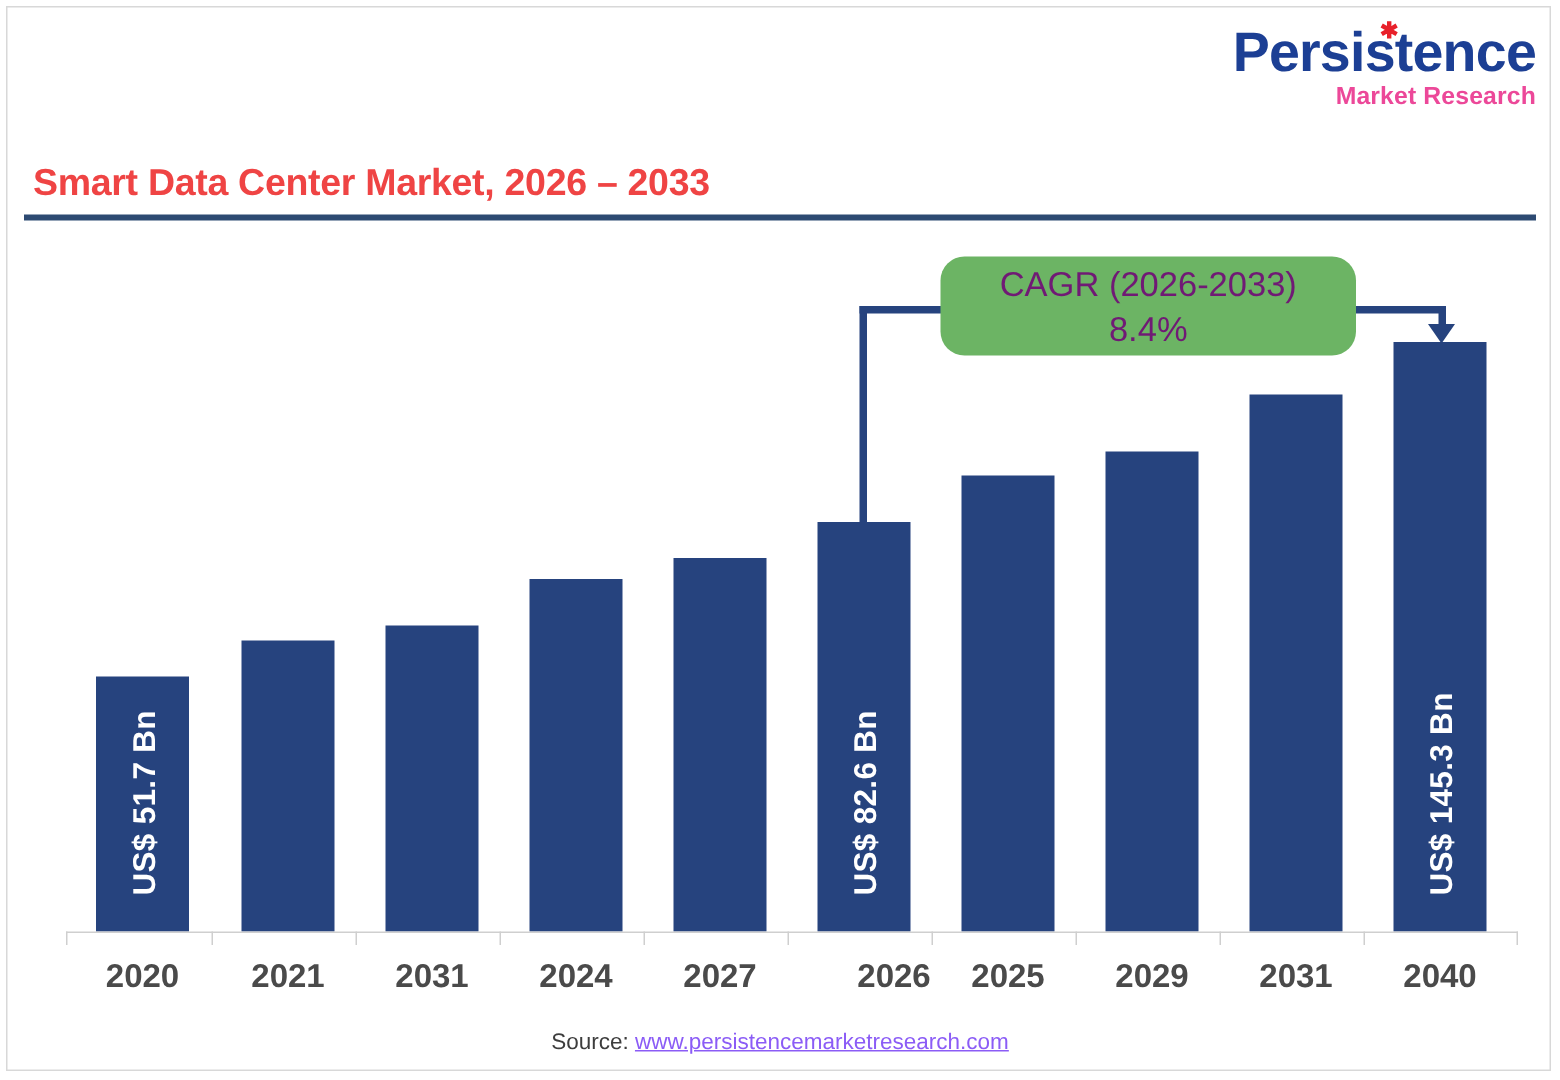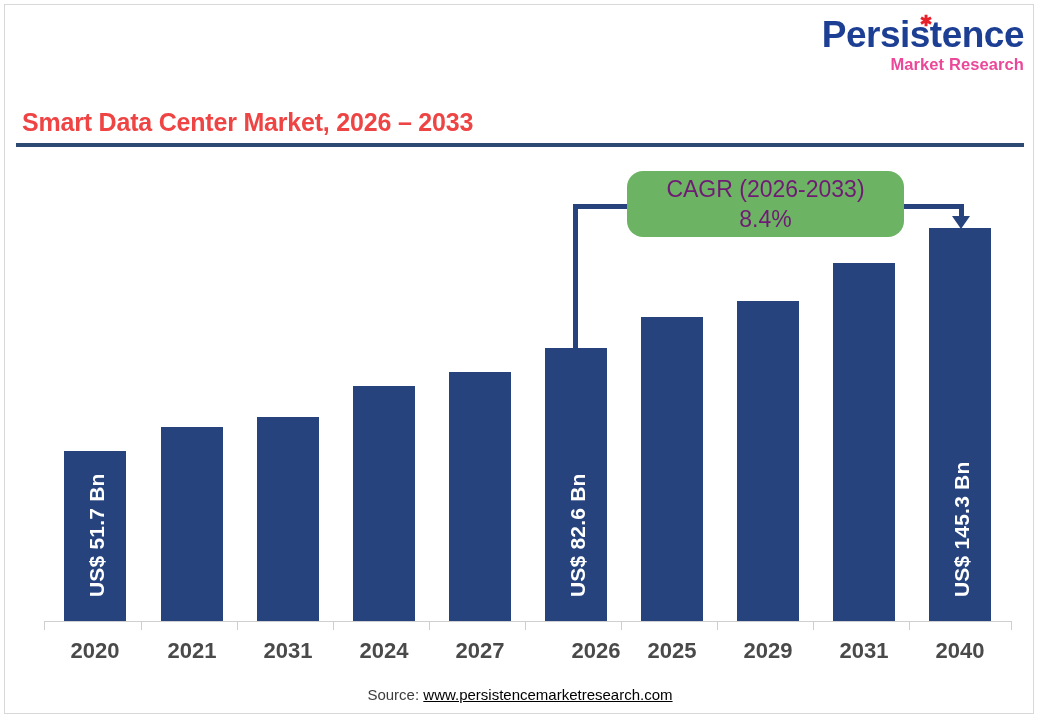--- a/index.html
+++ b/index.html
@@ -170,21 +170,21 @@
   .source {
     position: absolute;
     left: 0;
     top: 686px;
     width: 1040px;
     text-align: center;
     font-size: 15px;
     color: #3d3d3d;
   }
   .source a {
-    color: #000000;
+    color: #8b5cf6;
     text-decoration: underline;
   }
 </style>
 </head>
 <body>
 
 <div id="page">
 
   <div class="frame"></div>
 

